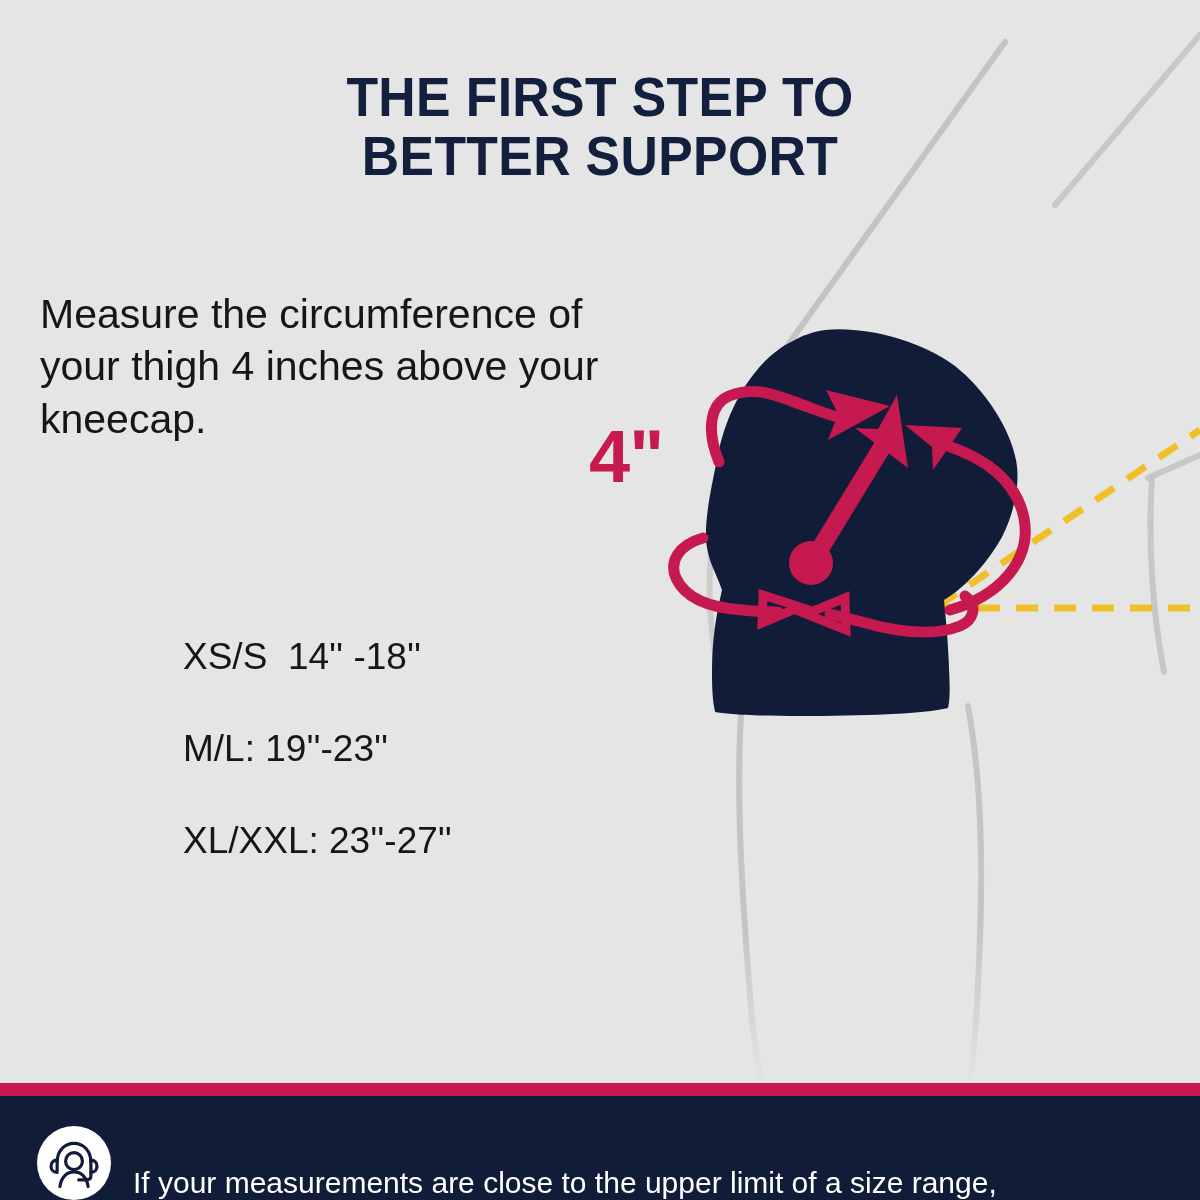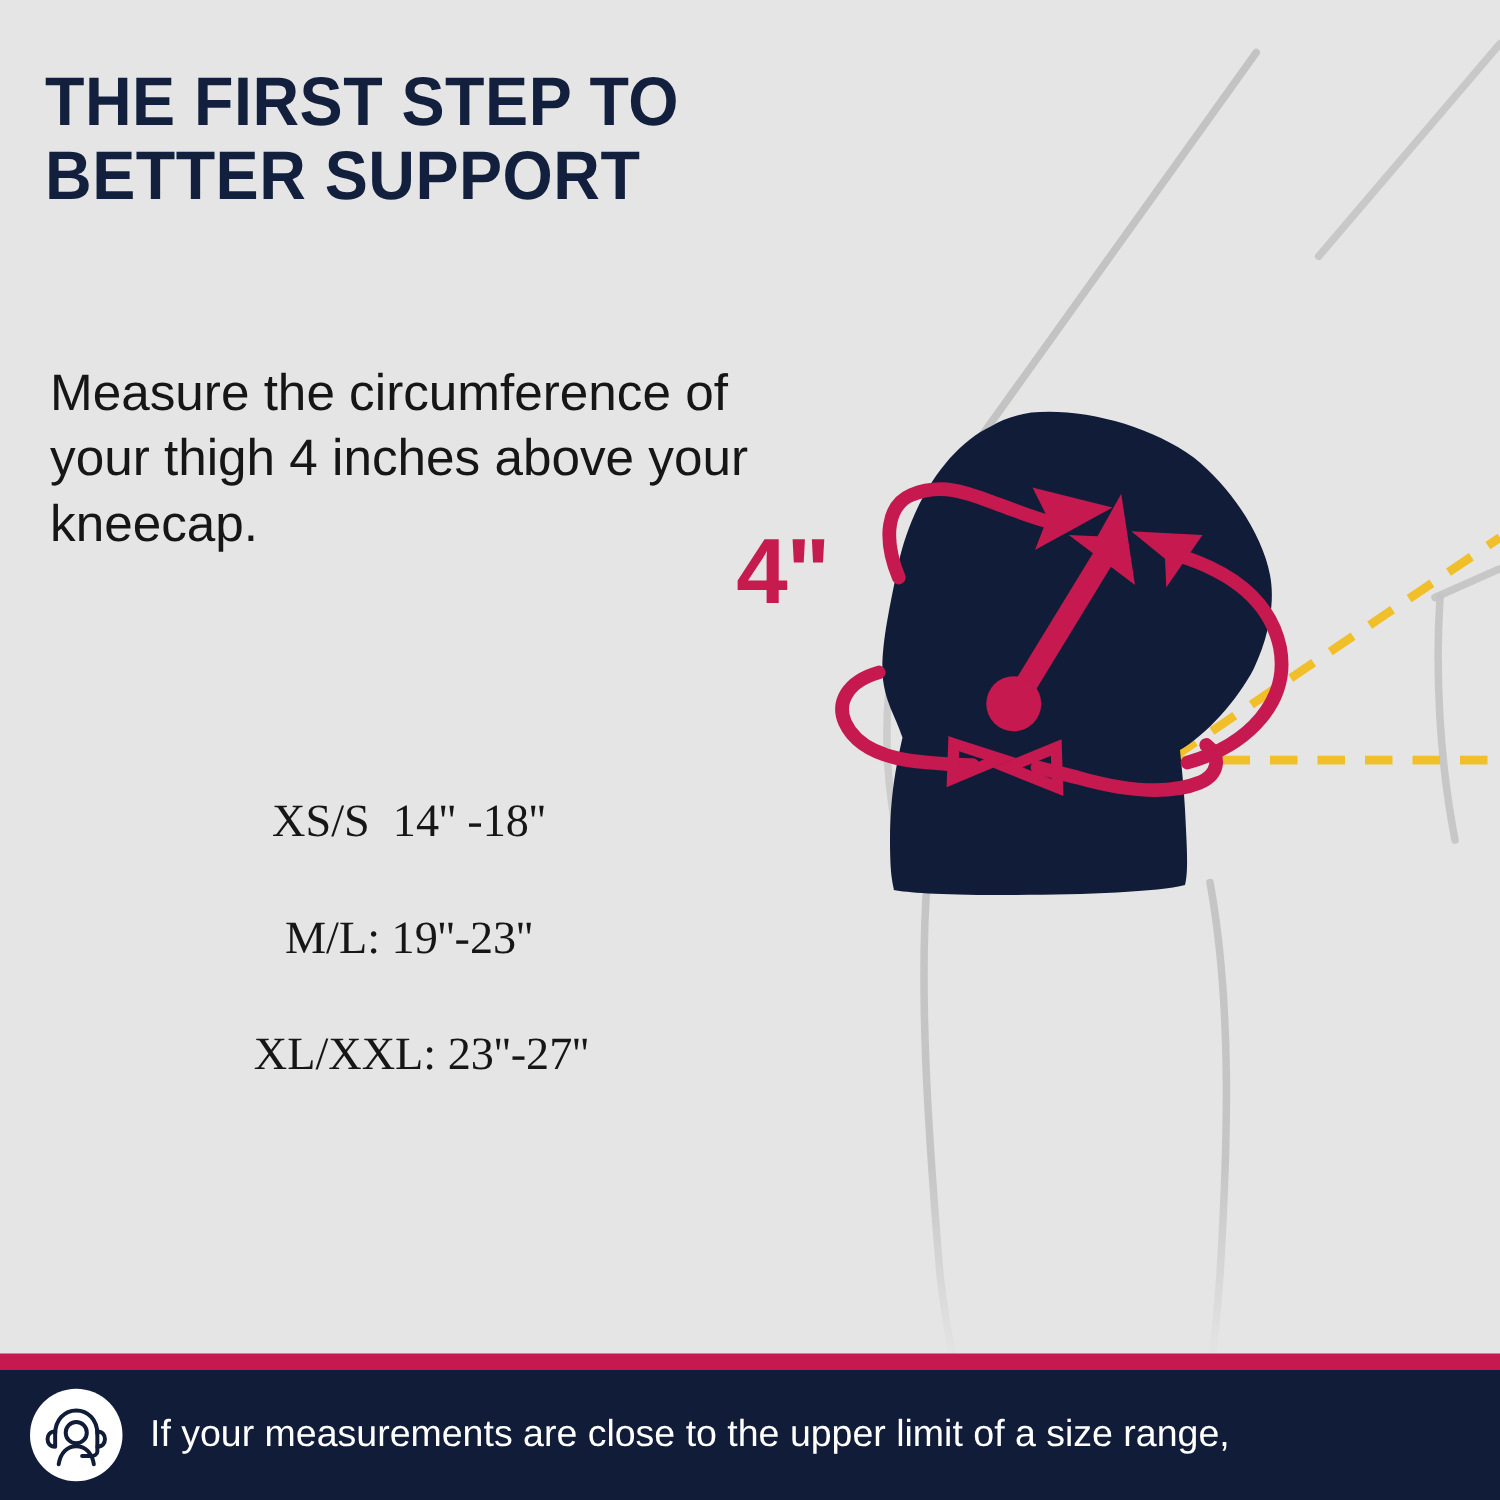--- a/index.html
+++ b/index.html
@@ -31,22 +31,23 @@
     top: 0;
     width: 1200px;
     height: 1200px;
     pointer-events: none;
   }
 
   
   #title-block {
     position: absolute;
     left: 0;
-    top: 52px;
-    width: 1200px;
+    top: 68px;
+    width: 1200px;
+    text-align: center;
     z-index: 6;
   }
   .title-line {
     font-family: "Liberation Sans", sans-serif;
     font-weight: bold;
     font-size: 55px;
     line-height: 1.07;
     letter-spacing: 0.4px;
     color: #13203d;
     transform: scaleX(0.94);
@@ -66,28 +67,27 @@
   }
 
   
   #size-list {
     position: absolute;
     left: 183px;
     top: 636px;
     z-index: 6;
   }
   .size-row {
-    font-family: Liberation Serif, serif;
+    font-family: Liberation Sans, sans-serif;
     font-size: 37px;
     color: #161616;
     margin-bottom: 50px;
     white-space: pre;
-    text-align: center;
-  }
-  .size-row:last-child { margin-bottom: 0; margin-left: 20px; }
+  }
+  .size-row:last-child { margin-bottom: 0; }
 
   
   #measure-callout {
     position: absolute;
     left: 589px;
     top: 420px;
     font-family: "Liberation Sans", sans-serif;
     font-weight: bold;
     font-size: 74px;
     line-height: 1;
@@ -114,22 +114,22 @@
     height: 13px;
     background: #c5194f;
   }
   #footer-inner {
     position: absolute;
     left: 0;
     top: 13px;
     width: 1200px;
     height: 104px;
     display: flex;
-    align-items: center;
-    padding-left: 24px;
+    align-items: flex-end;
+    padding-left: 37px;
   }
   #support-icon {
     flex: 0 0 auto;
     width: 74px;
     height: 74px;
     border-radius: 50%;
     background: #ffffff;
     display: flex;
     align-items: center;
     justify-content: center;

